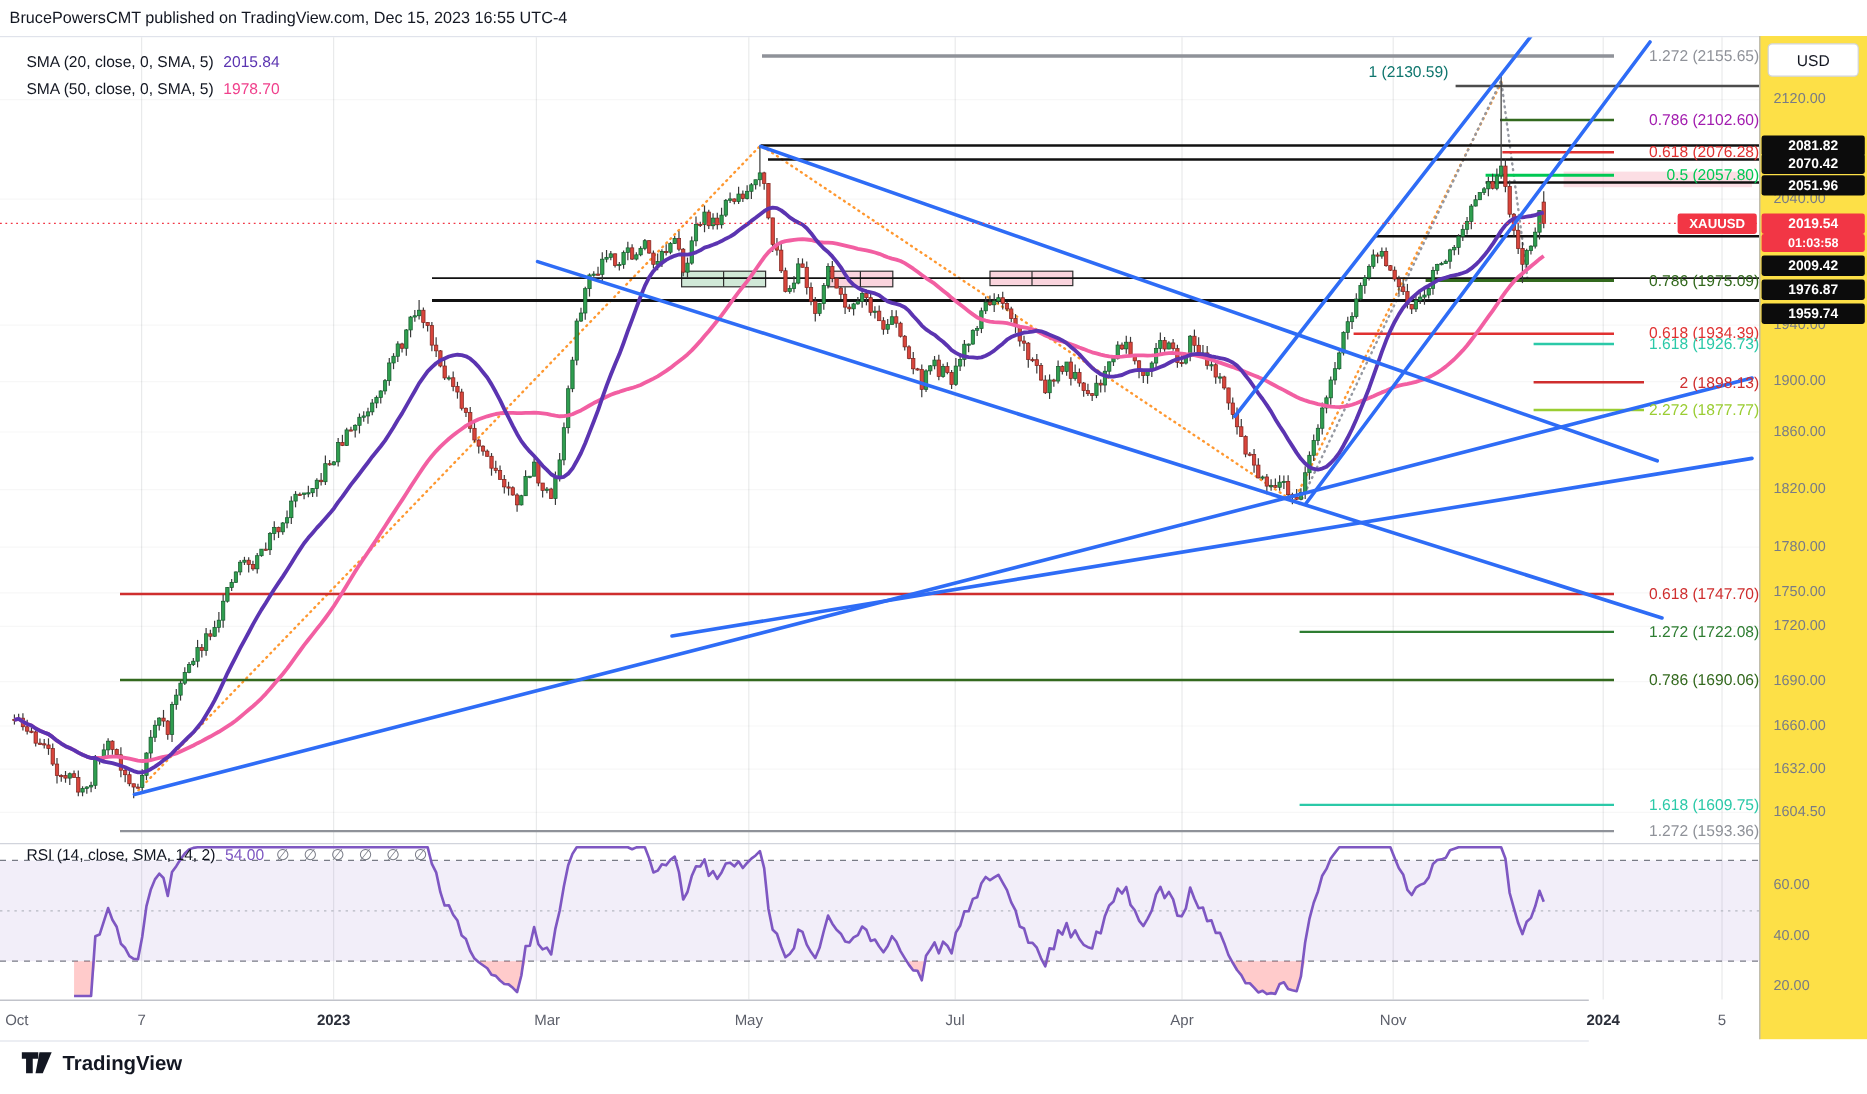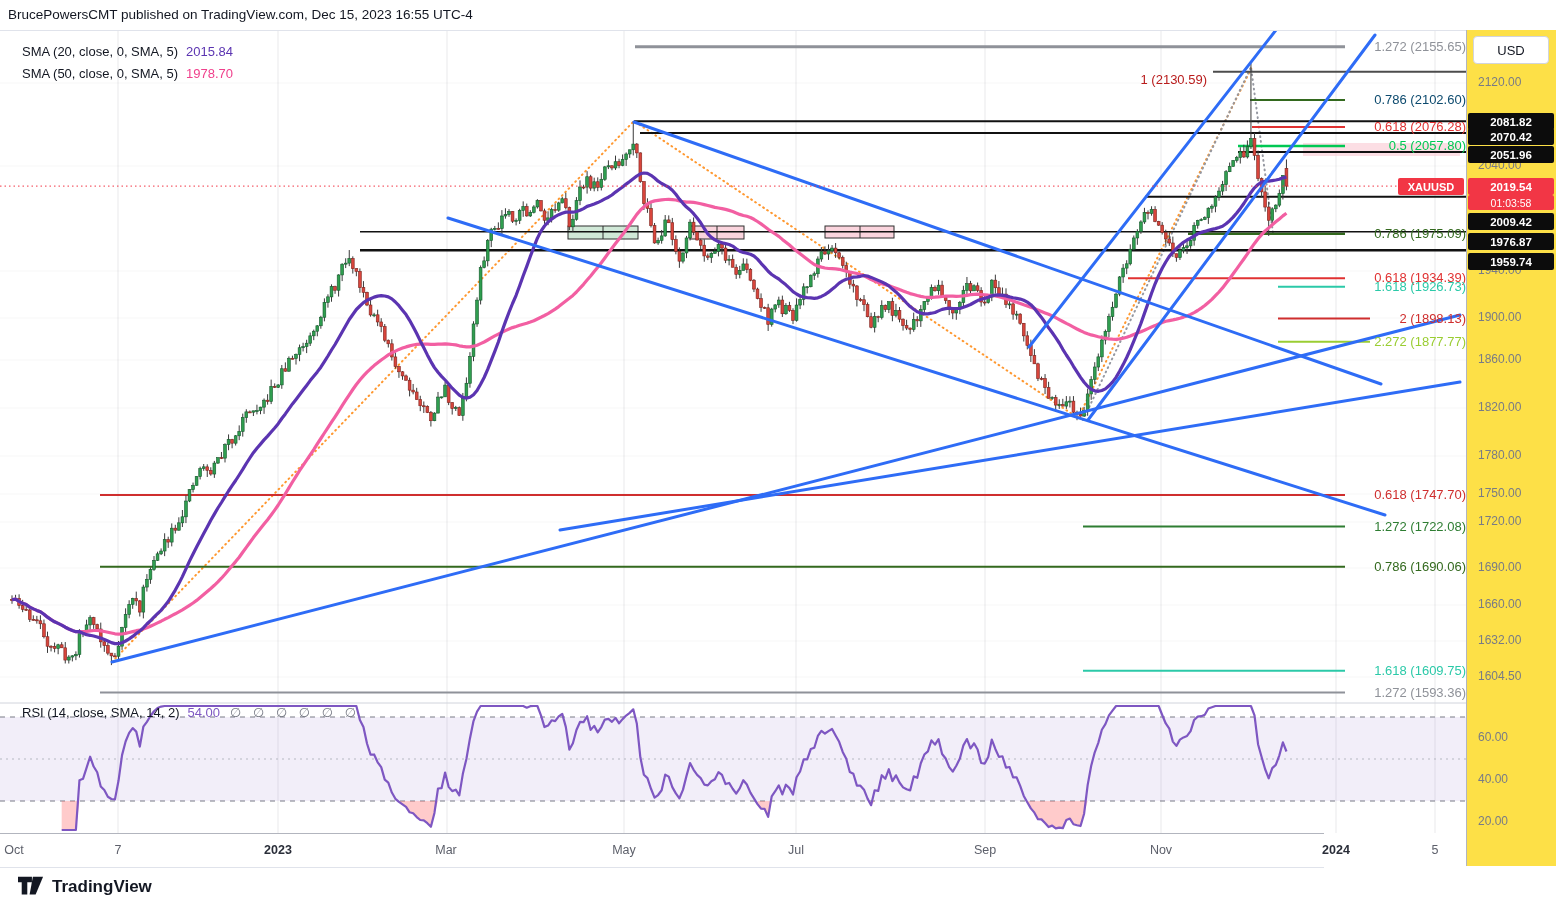--- a/index.html
+++ b/index.html
@@ -21,21 +21,21 @@
   #price-axis{position:absolute;z-index:3;left:1466px;top:30px;width:90px;height:836px;
               border-left:1px solid #b2b5be;background:#fde047}
   #usd-btn{position:absolute;left:6px;top:6px;width:74px;height:26px;border:1px solid #d1d4dc;
            border-radius:4px;display:flex;align-items:center;justify-content:center;
            font-size:13px;color:#131722;background:#fff}
   .tick{position:absolute;left:11px;font-size:12px;color:#787b86}
   .flag{position:absolute;left:1px;width:86px;height:17px;background:#0c0c0c;color:#fff;
         font-size:11.5px;font-weight:700;display:flex;align-items:center;justify-content:center;
         border-radius:2px}
   .flag.red{background:#f23645}
-  .flag.small{height:15px;font-size:10.5px;font-weight:400}
+  .flag.small{height:15px;font-size:10.5px;font-weight:700}
   #sym-chip{position:absolute;z-index:3;left:1398px;top:178px;width:66px;height:17px;background:#f23645;
             color:#fff;font-size:11px;font-weight:700;display:flex;align-items:center;justify-content:center;
             border-radius:2px}
   #time-axis{position:absolute;z-index:3;left:0;top:833px;width:1324px;height:33px;
              border-top:1px solid #b2b5be;border-bottom:1px solid #e0e3eb;background:#fff}
   .ttick{position:absolute;top:9px;transform:translateX(-50%);font-size:12.5px;color:#5d606b}
   .ttick.bold{font-weight:700;color:#2a2e39}
   #brand{left:18px;top:876px;display:flex;align-items:center;gap:8px}
   #brand .brand-text{font-size:17px;font-weight:600;color:#131722}
   #top-sep{position:absolute;z-index:2;left:0;top:30px;width:1556px;height:1px;background:#e0e3eb}
@@ -864,22 +864,22 @@
     <span>SMA (50, close, 0, SMA, 5)</span><span class="val-pink">1978.70</span>
   </div>
 </div>
 
 <div id="rsi-legend" class="overlay">
   <span>RSI (14, close, SMA, 14, 2)</span><span class="val-purple">54.00</span><span class="circles">∅ ∅ ∅ ∅ ∅ ∅</span>
 </div>
 
 <div id="fib-labels">
     <div class="fib-label" style="color: rgb(143, 146, 153); top: 38.7137px; left: 1348px;">1.272 (2155.65)</div>
-    <div class="fib-label left-side" style="color: #b91c1c; top: 72px; left: 1097px;">1 (2130.59)</div>
-    <div class="fib-label" style="color: #0c4a6e; top: 91.9627px; left: 1348px;">0.786 (2102.60)</div>
+    <div class="fib-label left-side" style="color: #0f766e; top: 52px; left: 1097px;">1 (2130.59)</div>
+    <div class="fib-label" style="color: #a21caf; top: 91.9627px; left: 1348px;">0.786 (2102.60)</div>
     <div class="fib-label" style="color: rgb(224, 49, 49); top: 118.882px; left: 1348px;">0.618 (2076.28)</div>
     <div class="fib-label" style="color: rgb(0, 200, 83); top: 137.988px; left: 1348px;">0.5 (2057.80)</div>
     <div class="fib-label" style="color: rgb(51, 105, 30); top: 225.655px; left: 1348px;">0.786 (1975.09)</div>
     <div class="fib-label" style="color: rgb(224, 49, 49); top: 270.151px; left: 1348px;">0.618 (1934.39)</div>
     <div class="fib-label" style="color: rgb(43, 201, 168); top: 278.631px; left: 1348px;">1.618 (1926.73)</div>
     <div class="fib-label" style="color: rgb(207, 46, 46); top: 310.59px; left: 1348px;">2 (1898.13)</div>
     <div class="fib-label" style="color: rgb(154, 205, 50); top: 333.636px; left: 1348px;">2.272 (1877.77)</div>
     <div class="fib-label" style="color: rgb(207, 46, 46); top: 487.039px; left: 1348px;">0.618 (1747.70)</div>
     <div class="fib-label" style="color: rgb(46, 125, 50); top: 518.597px; left: 1348px;">1.272 (1722.08)</div>
     <div class="fib-label" style="color: rgb(51, 105, 30); top: 558.706px; left: 1348px;">0.786 (1690.06)</div>
@@ -916,24 +916,24 @@
     <div class="flag" style="top: 203px;">1976.87</div>
     <div class="flag" style="top: 223px;">1959.74</div>
     <div class="flag red" style="top: 148px;">2019.54</div>
     <div class="flag red small" style="top: 165px;">01:03:58</div>
   </div>
 
 <div id="time-axis">
     <div class="ttick" style="left: 14px;">Oct</div>
     <div class="ttick" style="left: 118px;">7</div>
     <div class="ttick bold" style="left: 278px;">2023</div>
-    <div class="ttick" style="left: 446px; text-align: right;">Mar</div>
+    <div class="ttick" style="left: 456px; text-align: right;">Mar</div>
     <div class="ttick" style="left: 624px;">May</div>
     <div class="ttick" style="left: 796px;">Jul</div>
-    <div class="ttick" style="left: 985px;">Sep</div>
+    <div class="ttick" style="left: 985px;">Apr</div>
     <div class="ttick" style="left: 1161px;">Nov</div>
     <div class="ttick bold" style="left: 1336px;">2024</div>
     <div class="ttick" style="left: 1435px;">5</div>
   </div>
 
 <div id="brand" class="overlay">
   <svg width="26" height="22" viewBox="0 0 28 22">
     <path d="M0 0 H15 V6 H10 V19 H4 V6 H0 Z" fill="#131722"></path>
     <path d="M16 0 H27 L19 19 H12.5 Z" fill="#131722"></path>
   </svg>

